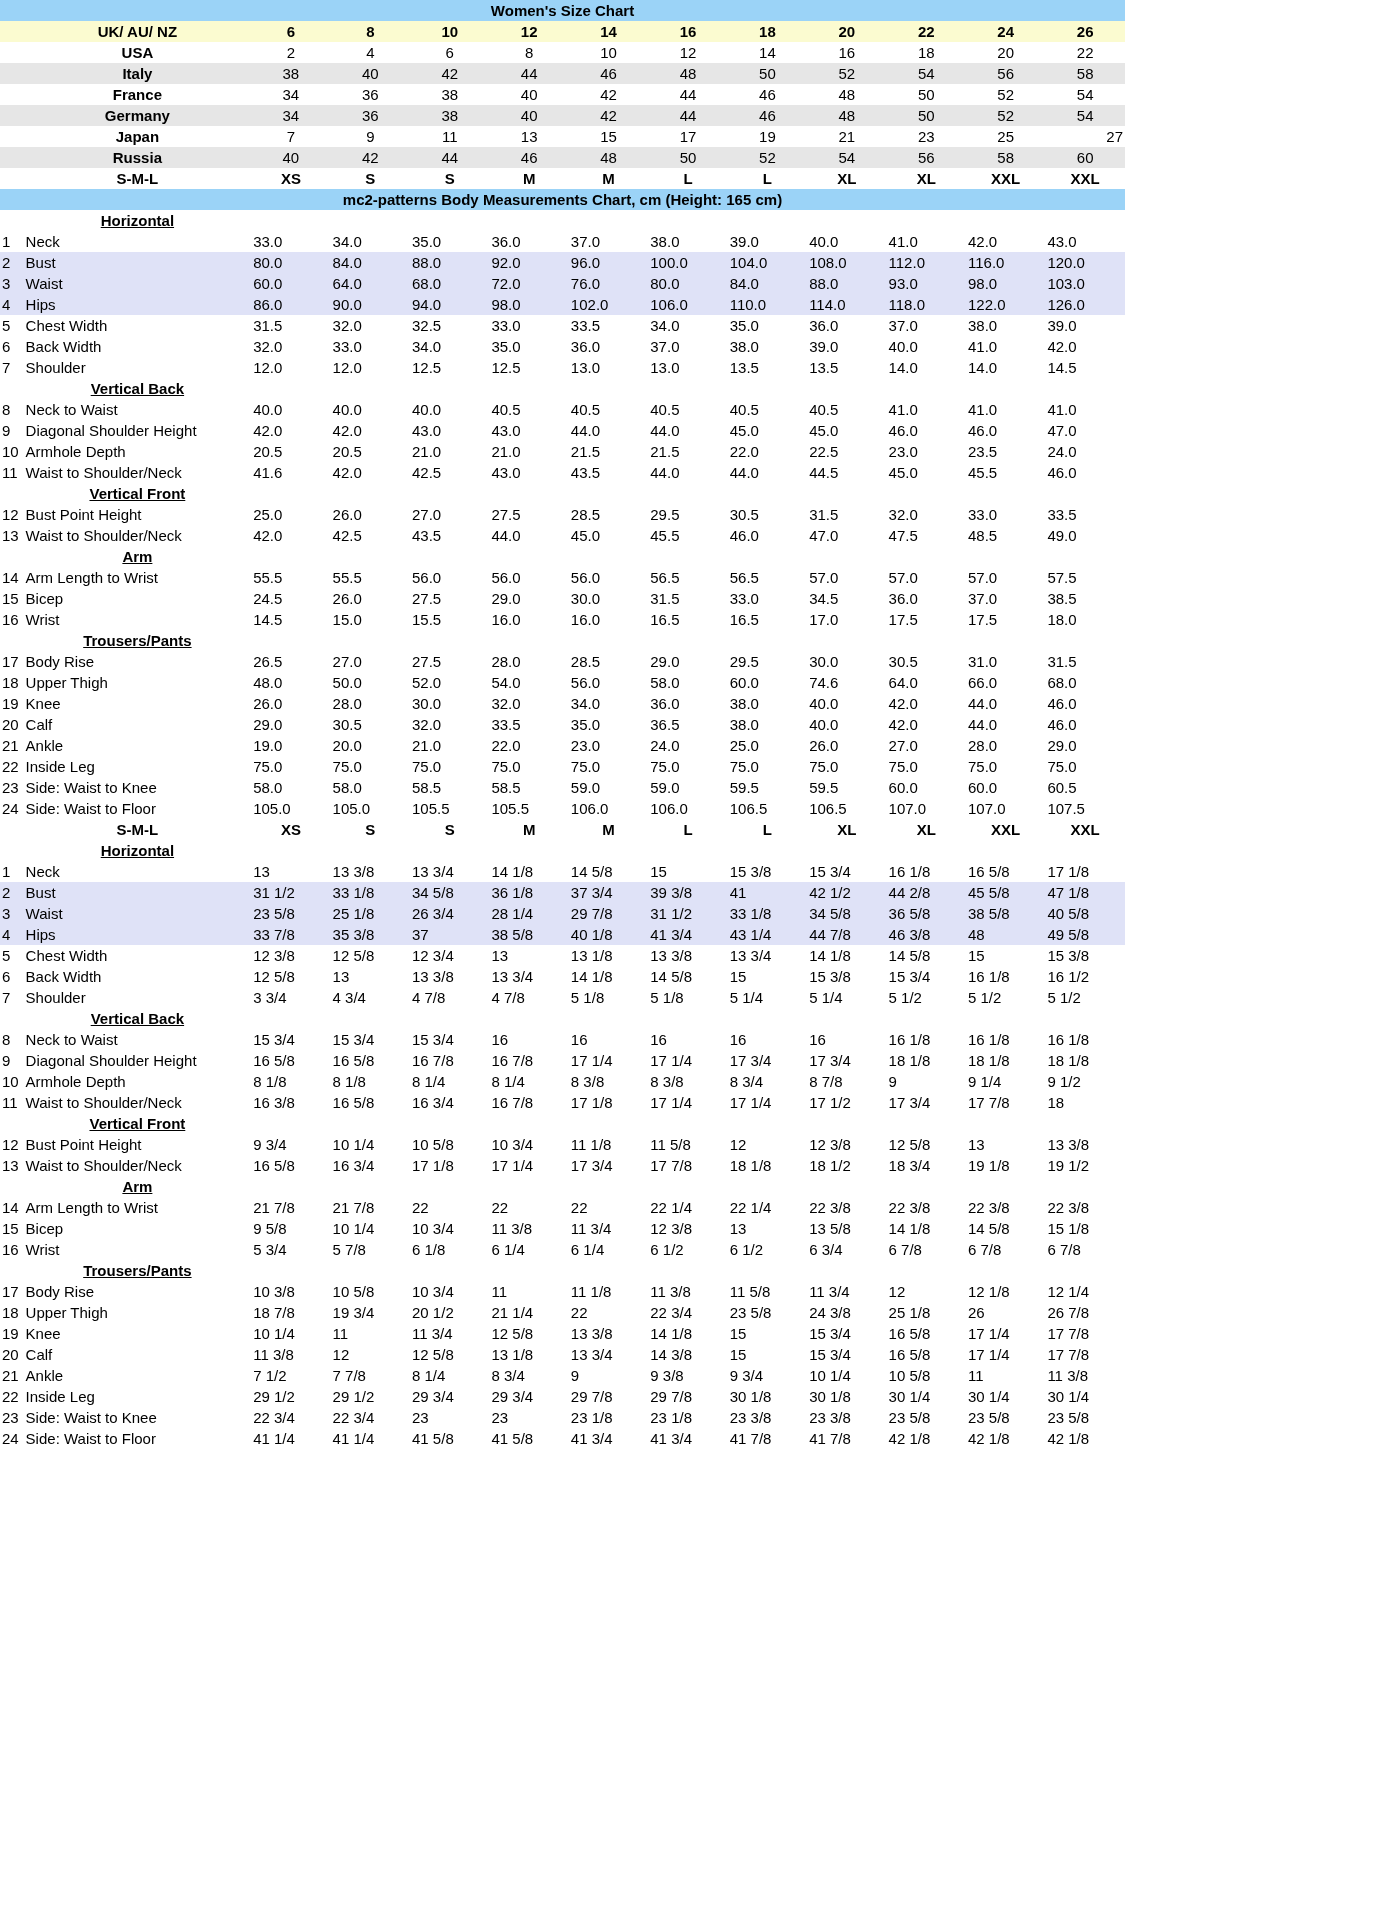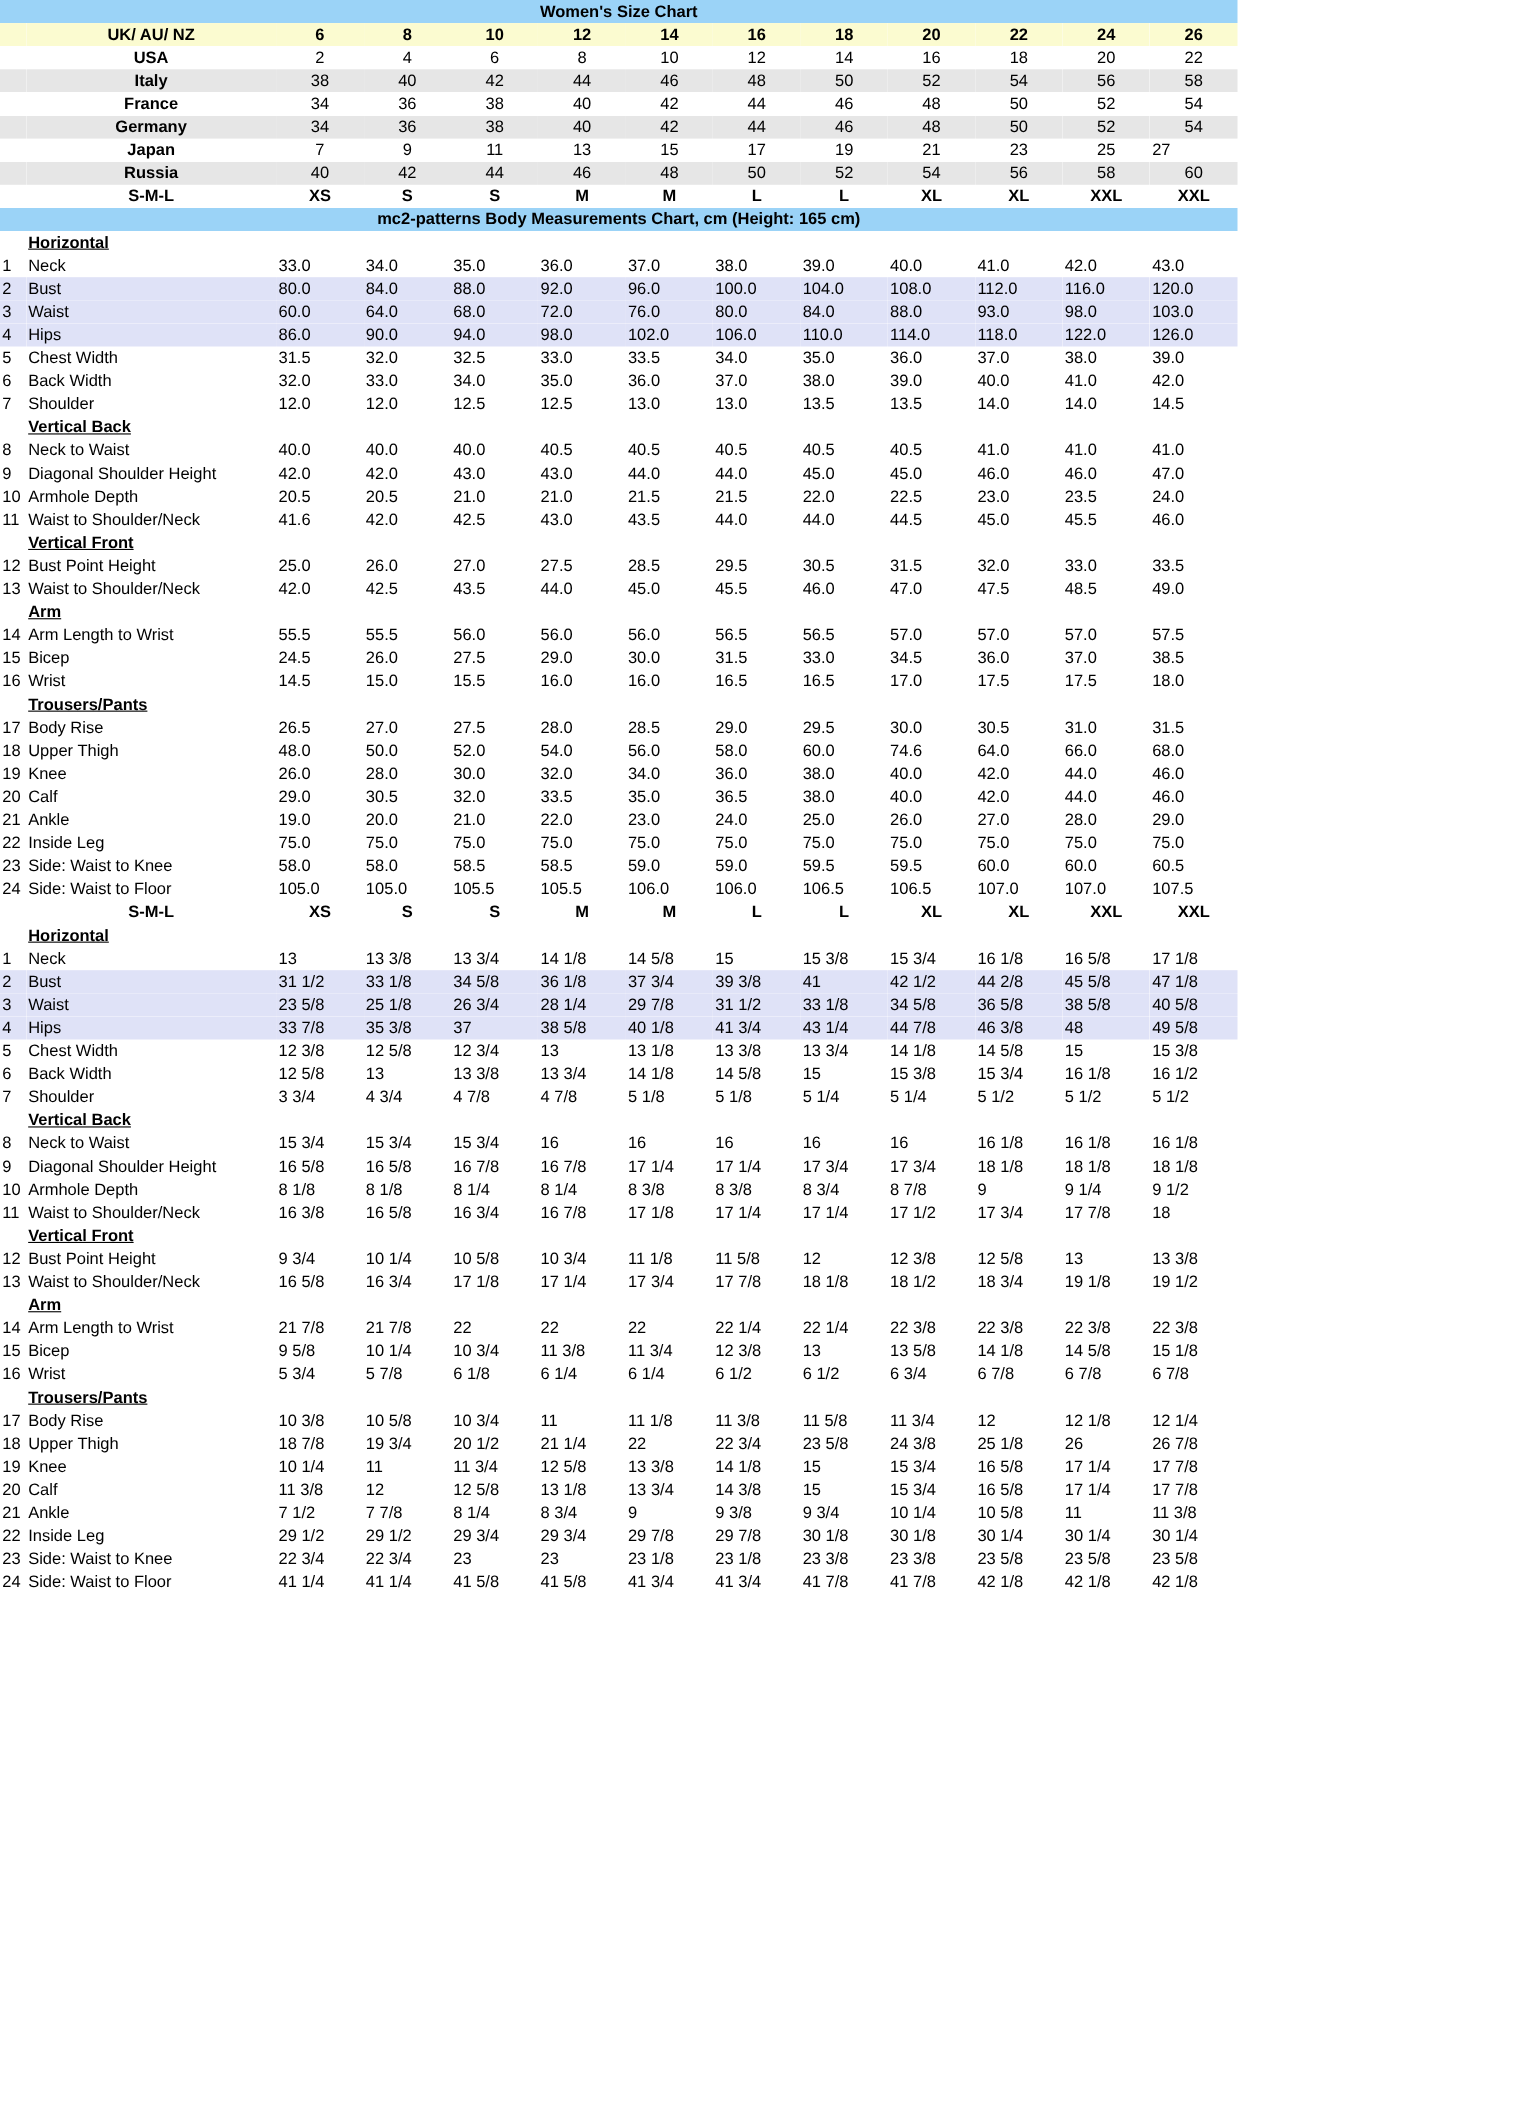--- a/index.html
+++ b/index.html
@@ -37,21 +37,21 @@
   .row-alt td{background:#e6e6e6;}
   .row-white td{background:#ffffff;}
   .row-bust td{background:#dfe2f7;}
   .sml-row td{background:#ffffff;font-weight:bold;text-align:center;}
   .lab{text-align:center;font-weight:bold;}
   .num{text-align:left;padding-left:6px;font-size:14px;}
   .rowlabel{text-align:left;padding-left:4px;}
   .val{text-align:left;padding-left:4px;}
   .blue{color:#1a1ae0;}
   .black{color:#000;}
-  .section{font-weight:bold;text-decoration:underline;padding-left:60px;text-align:left;}
+  .section{font-weight:bold;text-decoration:underline;padding-left:60px;text-align:center;}
   .bold{font-weight:bold;}
   .sep-left{border-left:1px solid #000;}
   .blank td{height:21px;background:#fff;}
 </style>
 </head>
 <body>
 
 <div id="page">
   <table class="chart">
     <colgroup>
@@ -154,21 +154,21 @@
           <td class="val black" style="text-align: center;">7</td>
           <td class="val black" style="text-align: center;">9</td>
           <td class="val black sep-left" style="text-align: center;">11</td>
           <td class="val black" style="text-align: center;">13</td>
           <td class="val black" style="text-align: center;">15</td>
           <td class="val black sep-left" style="text-align: center;">17</td>
           <td class="val black" style="text-align: center;">19</td>
           <td class="val blue sep-left" style="text-align: center;">21</td>
           <td class="val blue" style="text-align: center;">23</td>
           <td class="val blue sep-left" style="text-align: center;">25</td>
-          <td class="val blue" style="text-align: left;">27</td>
+          <td class="val blue" style="text-align: right;">27</td>
         </tr>
         <tr class="row-alt">
           <td></td>
           <td class="lab">Russia</td>
           <td class="val black" style="text-align: center;">40</td>
           <td class="val black" style="text-align: center;">42</td>
           <td class="val black sep-left" style="text-align: center;">44</td>
           <td class="val black" style="text-align: center;">46</td>
           <td class="val black" style="text-align: center;">48</td>
           <td class="val black sep-left" style="text-align: center;">50</td>

